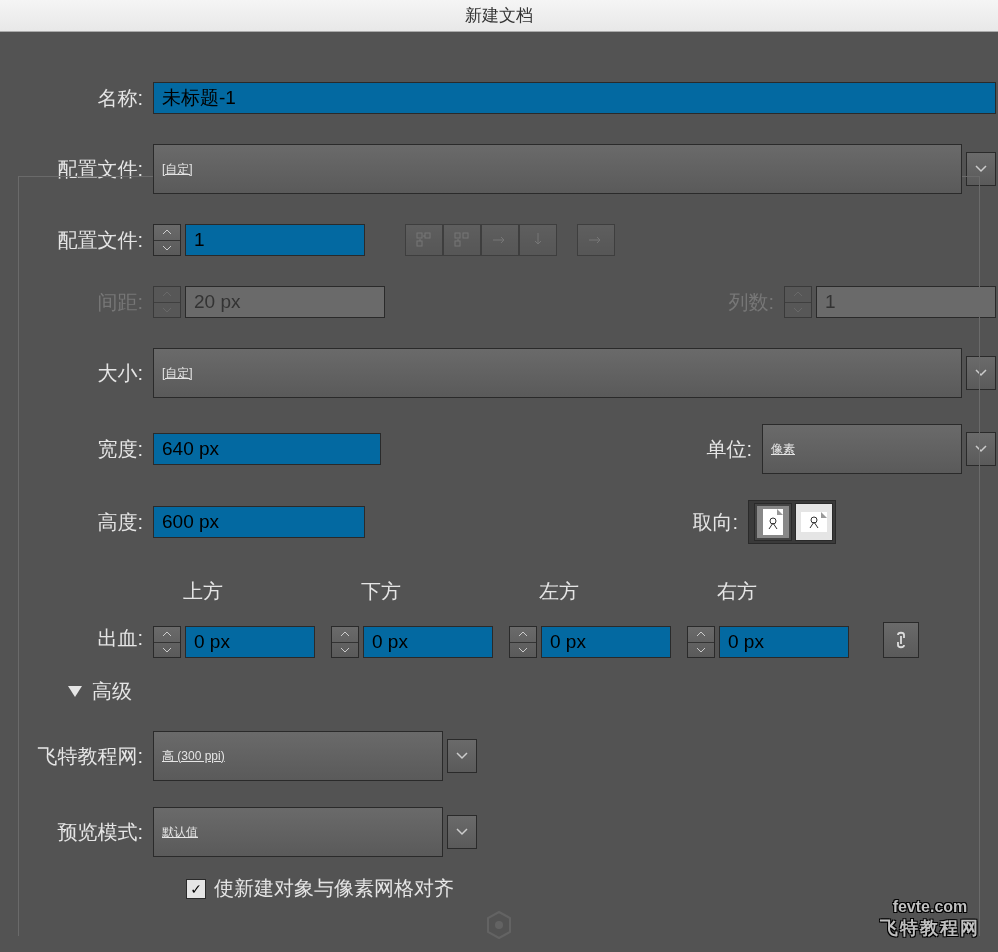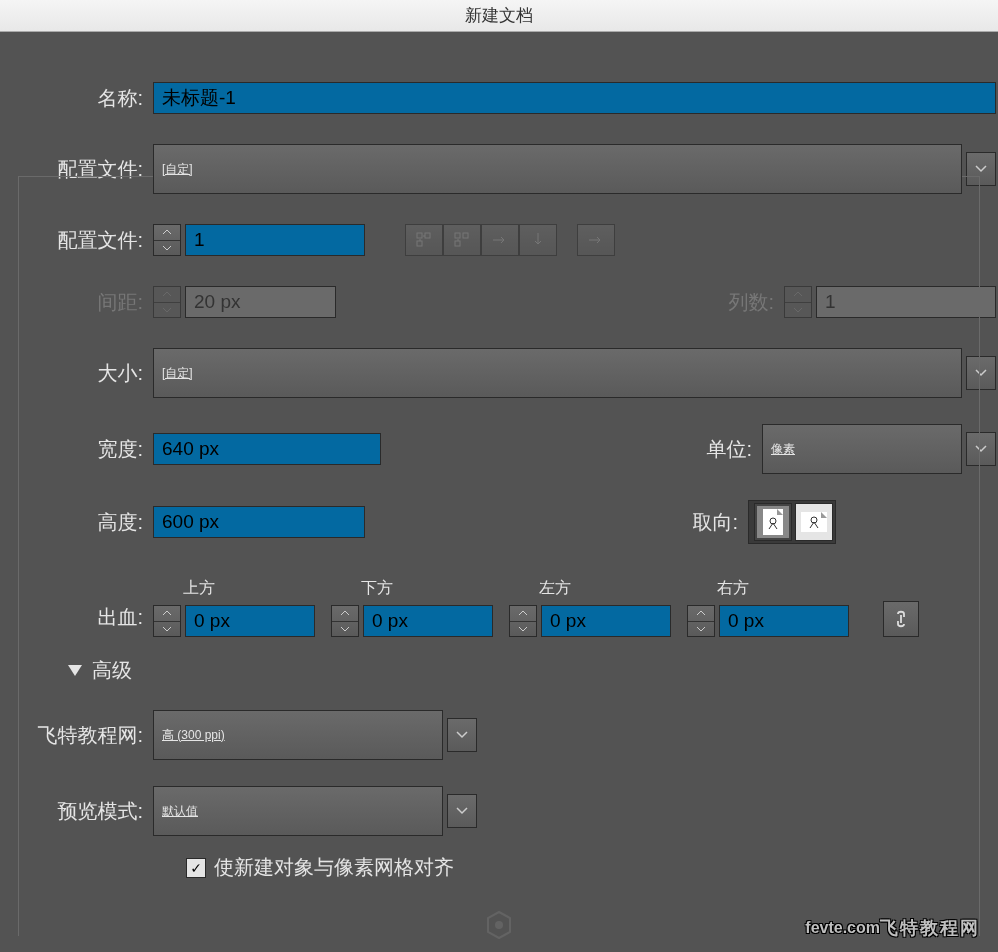--- a/index.html
+++ b/index.html
@@ -27,24 +27,24 @@
 .advanced-row { display:flex; align-items:center; margin:20px 0 24px 50px; }
 .tri { width:0; height:0; border-left:7px solid transparent; border-right:7px solid transparent; border-top:11px solid #e5e5e5; margin-right:10px; }
 .adv-label { color:#e5e5e5; font-size:20px; }
 .checkbox-row { display:flex; align-items:center; margin-left:168px; margin-top:14px; }
 .checkbox { width:20px; height:20px; background:#e5e5e5; border:1px solid #2a2a2a; display:flex; align-items:center; justify-content:center; margin-right:8px; font-size:14px; color:#000; }
 .warn { width:22px; height:22px; margin-left:10px; }
 .orient-btn { width:38px; height:38px; background:#e5e5e5; border:1px solid #2a2a2a; display:flex; align-items:center; justify-content:center; margin-left:3px; position:relative; }
 .orient-btn.sel { background:#888; box-shadow:inset 0 0 0 2px #444; }
 .link-btn { width:36px; height:36px; background:linear-gradient(#6a6a6a,#5a5a5a); border:1px solid #2a2a2a; display:flex; align-items:center; justify-content:center; margin-left:18px; }
 .bleed-col { display:flex; flex-direction:column; margin-right:16px; }
-.bleed-hdr { color:#e5e5e5; font-size:16px; margin-bottom:6px; padding-left:30px; }
+.bleed-hdr { color:#e5e5e5; font-size:20px; margin-bottom:21px; padding-left:30px; }
 .bleed-input { display:flex; align-items:center; }
 .watermark { position:absolute; bottom:12px; right:18px; }
-.wm-text { color:#c0c0c0; font-size:16px; font-weight:bold; text-shadow:1px 1px 0 #000,-1px -1px 0 #000,1px -1px 0 #000,-1px 1px 0 #000; display:flex; flex-direction:row; align-items:center;text-align:center; }
+.wm-text { color:#c0c0c0; font-size:16px; font-weight:bold; text-shadow:1px 1px 0 #000,-1px -1px 0 #000,1px -1px 0 #000,-1px 1px 0 #000; display:flex; flex-direction:column; align-items:center;text-align:center; }
 .wm-cn { font-size:18px; letter-spacing:2px; }
 .hex-icon { position:absolute; bottom:8px; left:50%; transform:translateX(-50%); opacity:.3; }
 </style>
 </head>
 <body>
 
 <div class="titlebar">
   <span>新建文档</span>
 </div>
 
@@ -129,21 +129,21 @@
           <svg viewBox="0 0 10 6">
             <path d="M1 5 L5 1 L9 5" stroke="#777" fill="none"></path>
           </svg>
         </div>
     <div>
           <svg viewBox="0 0 10 6">
             <path d="M1 1 L5 5 L9 1" stroke="#777" fill="none"></path>
           </svg>
         </div>
   </div>
-  <div class="input-text disabled" style="width:151px">20 px</div>
+  <div class="input-text disabled" style="width:200px">20 px</div>
   <div style="flex:1"></div>
   <div class="lbl disabled" style="width:auto">列数:</div>
   <div class="stepper disabled">
     <div>
           <svg viewBox="0 0 10 6">
             <path d="M1 5 L5 1 L9 5" stroke="#777" fill="none"></path>
           </svg>
         </div>
     <div>
           <svg viewBox="0 0 10 6">

